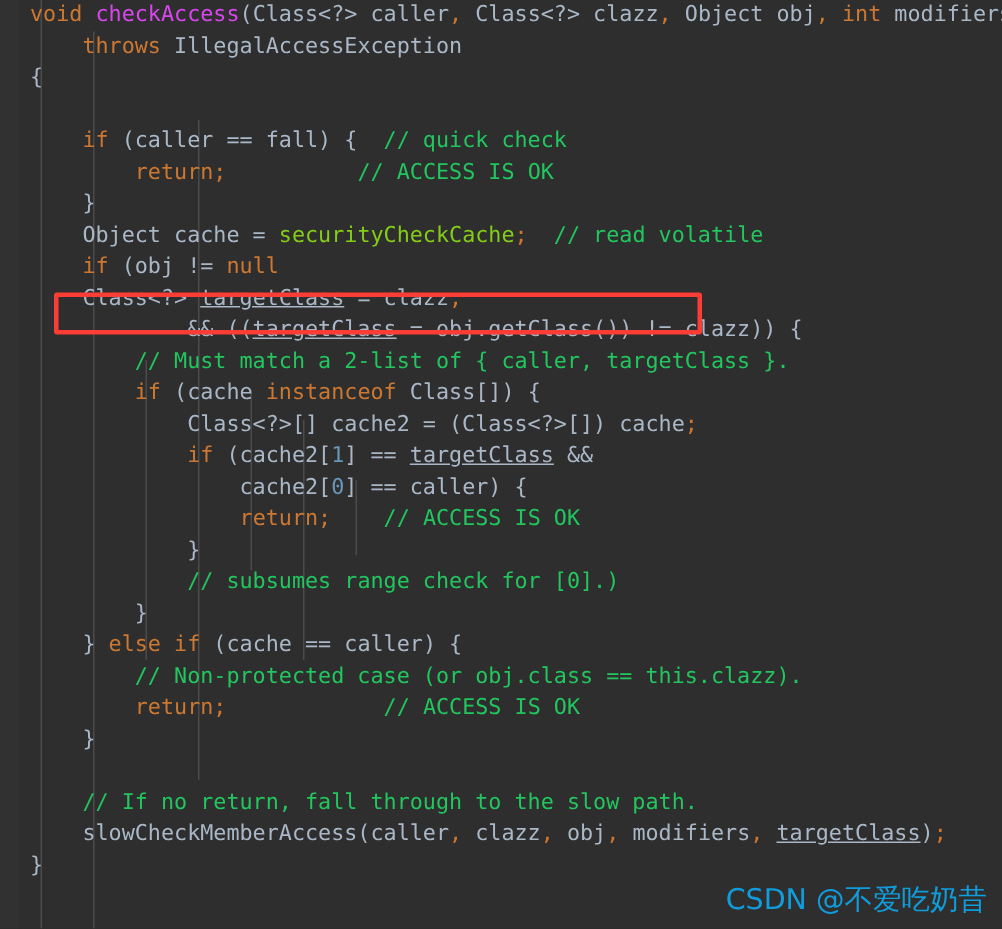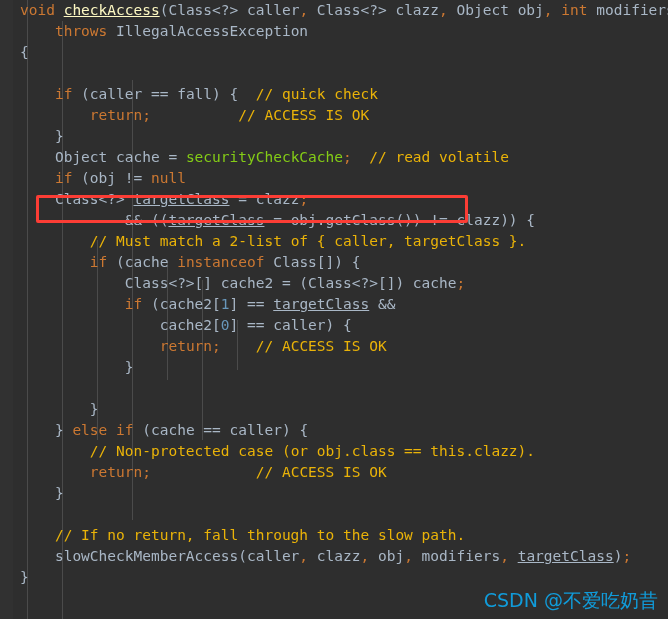--- a/index.html
+++ b/index.html
@@ -63,23 +63,23 @@
     line-height: 21px;
     font-size: 14.5px;
     white-space: pre;
     padding-left: 20px;
     color: #a9b7c6;
     letter-spacing: 0px;
   }
 
   
   .kw   { color: #cc7832; margin-top: 28px; }       
-  .mth  { color: #fef9c3; text-decoration: underline; }       
+  .mth  { color: #d946ef; }       
   .fld  { color: #84cc16; }       
-  .cmt  { color: #eab308; }       
+  .cmt  { color: #22c55e; }       
   .num  { color: #6897bb; }       
   .pln  { color: #a9b7c6; }       
   .pct  { color: #cc7832; }       
   .und  { text-decoration: underline; }
   .ital { font-style: italic; }
 
   
   #highlight-box {
     position: absolute;
     left: 36px;
@@ -135,21 +135,21 @@
       <div class="line"><span class="pln">    </span><span class="kw">if</span><span class="pln"> (obj </span><span class="pln">!=</span><span class="pln"> </span><span class="kw">null</span></div>
       <div class="line"><span class="pln">    Class&lt;?&gt; </span><span class="pln und">targetClass</span><span class="pln"> = clazz</span><span class="pct">;</span></div>
       <div class="line"><span class="pln">            &amp;&amp; ((</span><span class="pln und">targetClass</span><span class="pln"> = obj.getClass()) != clazz)) {</span></div>
       <div class="line"><span class="pln">        </span><span class="cmt">// Must match a 2-list of { caller, targetClass }.</span></div>
       <div class="line"><span class="pln">        </span><span class="kw">if</span><span class="pln"> (cache </span><span class="kw">instanceof</span><span class="pln"> Class[]) {</span></div>
       <div class="line"><span class="pln">            Class&lt;?&gt;[] cache2 = (Class&lt;?&gt;[]) cache</span><span class="pct">;</span></div>
       <div class="line"><span class="pln">            </span><span class="kw">if</span><span class="pln"> (cache2[</span><span class="num">1</span><span class="pln">] == </span><span class="pln und">targetClass</span><span class="pln"> &amp;&amp;</span></div>
       <div class="line"><span class="pln">                cache2[</span><span class="num">0</span><span class="pln">] == caller) {</span></div>
       <div class="line"><span class="pln">                </span><span class="kw">return</span><span class="pct">;</span><span class="pln">    </span><span class="cmt">// ACCESS IS OK</span></div>
       <div class="line"><span class="pln">            }</span></div>
-      <div class="line"><span class="pln">            </span></div>
+      <div class="line"><span class="pln">            </span><span class="cmt">// subsumes range check for [0].)</span></div>
       <div class="line"><span class="pln">        }</span></div>
       <div class="line"><span class="pln">    } </span><span class="kw">else</span><span class="pln"> </span><span class="kw">if</span><span class="pln"> (cache == caller) {</span></div>
       <div class="line"><span class="pln">        </span><span class="cmt">// Non-protected case (or obj.class == this.clazz).</span></div>
       <div class="line"><span class="pln">        </span><span class="kw">return</span><span class="pct">;</span><span class="pln">            </span><span class="cmt">// ACCESS IS OK</span></div>
       <div class="line"><span class="pln">    }</span></div>
       <div class="line"><span class="pln"></span></div>
       <div class="line"><span class="pln">    </span><span class="cmt">// If no return, fall through to the slow path.</span></div>
       <div class="line"><span class="pln">    slowCheckMemberAccess(caller</span><span class="pct">,</span><span class="pln"> clazz</span><span class="pct">,</span><span class="pln"> obj</span><span class="pct">,</span><span class="pln"> modifiers</span><span class="pct">,</span><span class="pln"> </span><span class="pln und">targetClass</span><span class="pln">)</span><span class="pct">;</span></div>
       <div class="line"><span class="pln">}</span></div>
     </div>

